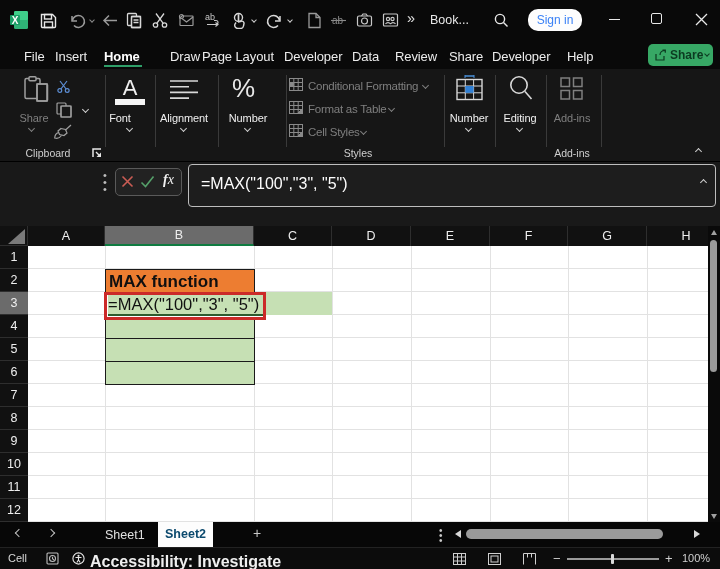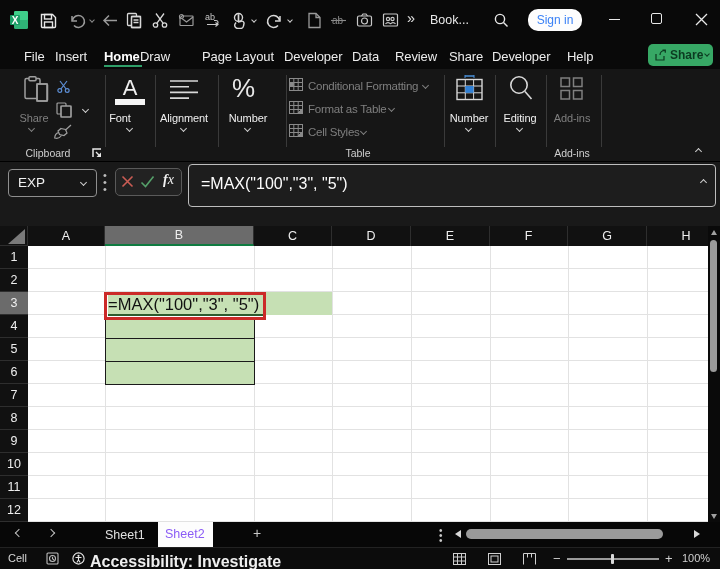--- a/index.html
+++ b/index.html
@@ -150,21 +150,21 @@
     <div class="abs" style="left:651px;top:13px;width:11px;height:11px;border:1.4px solid #e8e8e8;border-radius:2px"></div>
     <svg class="tbi" style="left:695px;top:13px;width:13px;height:13px" viewBox="0 0 13 13" stroke="#e8e8e8" stroke-width="1.3">
       <path d="M1 1 L12 12 M12 1 L1 12"></path>
     </svg>
   </div>
   <div id="menubar">
     <span class="menu" style="left:24px">File</span>
     <span class="menu" style="left:55px">Insert</span>
     <span class="menu" style="left:104px;color:#fff;font-weight:bold">Home</span>
     <div class="abs" style="left:104px;top:25px;width:38px;height:2px;background:#2e9e68"></div>
-    <span class="menu" style="left:140px">Draw</span>
+    <span class="menu" style="left:170px">Draw</span>
     <span class="menu" style="left:202px">Page Layout</span>
     <span class="menu" style="left:284px">Developer</span>
     <span class="menu" style="left:352px">Data</span>
     <span class="menu" style="left:395px">Review</span>
     <span class="menu" style="left:449px">Share</span>
     <span class="menu" style="left:492px">Developer</span>
     <span class="menu" style="left:567px">Help</span>
     <div class="abs" style="left:648px;top:4px;width:65px;height:22px;background:#37a865;border-radius:5px;color:#0c3b21;font-size:12px;font-weight:bold">
       <svg style="position:absolute;left:7px;top:5px;width:12px;height:12px" viewBox="0 0 12 12" fill="none" stroke="#0c3b21" stroke-width="1.2">
         <path d="M1 5 v6 h8 v-4"></path>
@@ -240,21 +240,21 @@
     </svg>
     <span class="abs gray" style="left:308px;top:34px;font-size:11.5px;letter-spacing:-0.25px">Format as Table</span>
       <div class="cvd cvg" style="left:389px;top:37px"></div>
     <svg class="abs" style="left:289px;top:55px;width:14px;height:13px" viewBox="0 0 14 13" fill="none" stroke="#8a8a8a" stroke-width="1">
       <rect x="0.5" y="0.5" width="13" height="12"></rect>
       <path d="M0.5 4.5 h13 M0.5 8.5 h13 M4.8 0.5 v12 M9.2 0.5 v12"></path>
       <path d="M8 13 L14 7 v6 z" fill="#8a8a8a"></path>
     </svg>
     <span class="abs gray" style="left:308px;top:57px;font-size:11.5px;letter-spacing:-0.25px">Cell Styles</span>
       <div class="cvd cvg" style="left:361px;top:60px"></div>
-    <div class="rlabel" style="left:328px;width:60px">Table</div>
+    <div class="rlabel" style="left:328px;width:60px">Styles</div>
     <div class="rsep" style="left:444px"></div>
 
     <svg class="abs" style="left:456px;top:6px;width:27px;height:26px" viewBox="0 0 27 26">
       <path d="M9 1 h9" stroke="#4a90d9" stroke-width="1.5"></path>
       <path d="M9 0 v3 M18 0 v3" stroke="#4a90d9" stroke-width="1"></path>
       <rect x="1" y="4.5" width="25" height="20" fill="none" stroke="#d8d8d8" stroke-width="1.4"></rect>
       <path d="M1 11 h25 M1 17.8 h25 M9.3 4.5 v20 M17.6 4.5 v20" stroke="#d8d8d8" stroke-width="1"></path>
       <rect x="9.3" y="11" width="8.3" height="6.8" fill="#2f7fd4"></rect>
     </svg>
     <div class="rbtn-label" style="left:449px;top:43px;width:40px">Number</div>
@@ -274,21 +274,20 @@
       <rect x="13.5" y="1" width="8.5" height="8.5"></rect>
       <rect x="1" y="13.5" width="8.5" height="8.5"></rect>
       <rect x="13.5" y="13.5" width="8.5" height="8.5"></rect>
     </svg>
     <div class="rbtn-label gray" style="left:548px;top:43px;width:48px">Add-ins</div>
     <div class="rsep" style="left:601px"></div>
     <div class="rlabel" style="left:542px;width:60px">Add-ins</div>
     <div class="cvu" style="left:696px;top:80px"></div>
   </div>
   <div id="fbar">
-    <div id="namebox">EXP<div class="cvd" style="right:10px;top:10px"></div></div>
     <div class="abs" style="left:103px;top:10px;color:#bdbdbd;font-size:11px;line-height:7px">•<br>•<br>•</div>
     <div class="abs" style="left:115px;top:6px;width:67px;height:28px;border:1px solid #5a5a5a;border-radius:5px;background:#222"></div>
     <svg class="abs" style="left:121px;top:13px;width:13px;height:13px" viewBox="0 0 13 13" stroke="#ca5c54" stroke-width="1.6">
       <path d="M1.5 1.5 L11.5 11.5 M11.5 1.5 L1.5 11.5"></path>
     </svg>
     <svg class="abs" style="left:140px;top:13px;width:15px;height:13px" viewBox="0 0 15 13" fill="none" stroke="#55a06a" stroke-width="1.6">
       <path d="M1.5 7.5 L5.5 11.5 L13.5 1.5"></path>
     </svg>
     <span class="abs" style="left:163px;top:10px;color:#f2f2f2;font-size:14px;font-style:italic;font-family:'Liberation Serif',serif"><b>f</b>x</span>
     <div id="fxbox">
@@ -338,39 +337,40 @@
     <div class="ghl" style="top:134px;width:680px"></div>
     <div class="ghl" style="top:157px;width:680px"></div>
     <div class="ghl" style="top:180px;width:680px"></div>
     <div class="ghl" style="top:203px;width:680px"></div>
     <div class="ghl" style="top:226px;width:680px"></div>
     <div class="ghl" style="top:249px;width:680px"></div>
     <div class="ghl" style="top:272px;width:680px"></div>
     <div class="ghl" style="top:295px;width:680px"></div>
 
     <div class="abs" style="left:254px;top:66px;width:78px;height:23px;background:#c6e0b4"></div>
+    <div class="abs" style="left:105px;top:43px;width:150px;height:24px;background:#ed7d31;border:1px solid #1a1a1a;color:#101010;font-weight:bold;font-size:17px;line-height:23px;padding-left:3px">MAX function</div>
     <div class="abs" style="left:105px;top:89px;width:150px;height:24px;background:#c6e0b4;border:1px solid #1a1a1a"></div>
     <div class="abs" style="left:105px;top:112px;width:150px;height:24px;background:#c6e0b4;border:1px solid #1a1a1a"></div>
     <div class="abs" style="left:105px;top:135px;width:150px;height:24px;background:#c6e0b4;border:1px solid #1a1a1a"></div>
 
     <div class="abs" style="left:104px;top:66px;width:162px;height:28px;background:#fff;border:3.5px solid #cb2a28">
       <div style="position:absolute;left:1px;top:0;right:0;bottom:1px;background:#c6e0b4;border-bottom:2px solid #2d5c2f;color:#111;font-size:16.5px;line-height:19px;padding-left:0;white-space:nowrap">=MAX("100","3", "5")</div>
     </div>
   </div>
   <div id="vscroll">
     <div class="abs" style="left:3px;top:4px;width:0;height:0;border-left:3.5px solid transparent;border-right:3.5px solid transparent;border-bottom:5px solid #a0a0a0"></div>
     <div class="abs" style="left:2px;top:14px;width:7px;height:132px;background:#9a9a9a;border-radius:4px"></div>
     <div class="abs" style="left:3px;top:288px;width:0;height:0;border-left:3.5px solid transparent;border-right:3.5px solid transparent;border-top:5px solid #a0a0a0"></div>
   </div>
   <div id="tabbar">
     <div class="abs" style="left:16px;top:8px;width:6px;height:6px;border-left:1.6px solid #c0c0c0;border-bottom:1.6px solid #c0c0c0;transform:rotate(45deg)"></div>
     <div class="abs" style="left:48px;top:8px;width:6px;height:6px;border-left:1.6px solid #c0c0c0;border-bottom:1.6px solid #c0c0c0;transform:rotate(-135deg)"></div>
     <span class="abs" style="left:105px;top:6px;color:#e0e0e0;font-size:12.5px">Sheet1</span>
     <div class="abs" style="left:158px;top:0;width:55px;height:25px;background:#fdfdfd">
-      <span style="position:absolute;left:7px;top:5px;color:#8b5cf6;font-size:12.5px;font-weight:normal;border-bottom:2px solid #14794a;padding-bottom:18px">Sheet2</span>
+      <span style="position:absolute;left:7px;top:5px;color:#0c4a6e;font-size:12.5px;font-weight:bold;border-bottom:2px solid #14794a;padding-bottom:18px">Sheet2</span>
     </div>
     <span class="abs" style="left:253px;top:3px;color:#c8c8c8;font-size:14px">+</span>
     <div class="abs" style="left:439px;top:6px;color:#c8c8c8;font-size:10px;line-height:5px">•<br>•<br>•</div>
     <div class="abs" style="left:455px;top:8px;width:0;height:0;border-top:4.5px solid transparent;border-bottom:4.5px solid transparent;border-right:6px solid #d8d8d8"></div>
     <div class="abs" style="left:466px;top:7px;width:197px;height:10px;background:#9a9a9a;border-radius:5px"></div>
     <div class="abs" style="left:694px;top:8px;width:0;height:0;border-top:4.5px solid transparent;border-bottom:4.5px solid transparent;border-left:6px solid #d8d8d8"></div>
   </div>
   <div id="statusbar">
     <span class="abs" style="left:8px;top:4px">Cell</span>
     <svg class="abs" style="left:46px;top:4px;width:13px;height:13px" viewBox="0 0 13 13" fill="none" stroke="#bdbdbd" stroke-width="1.1">

